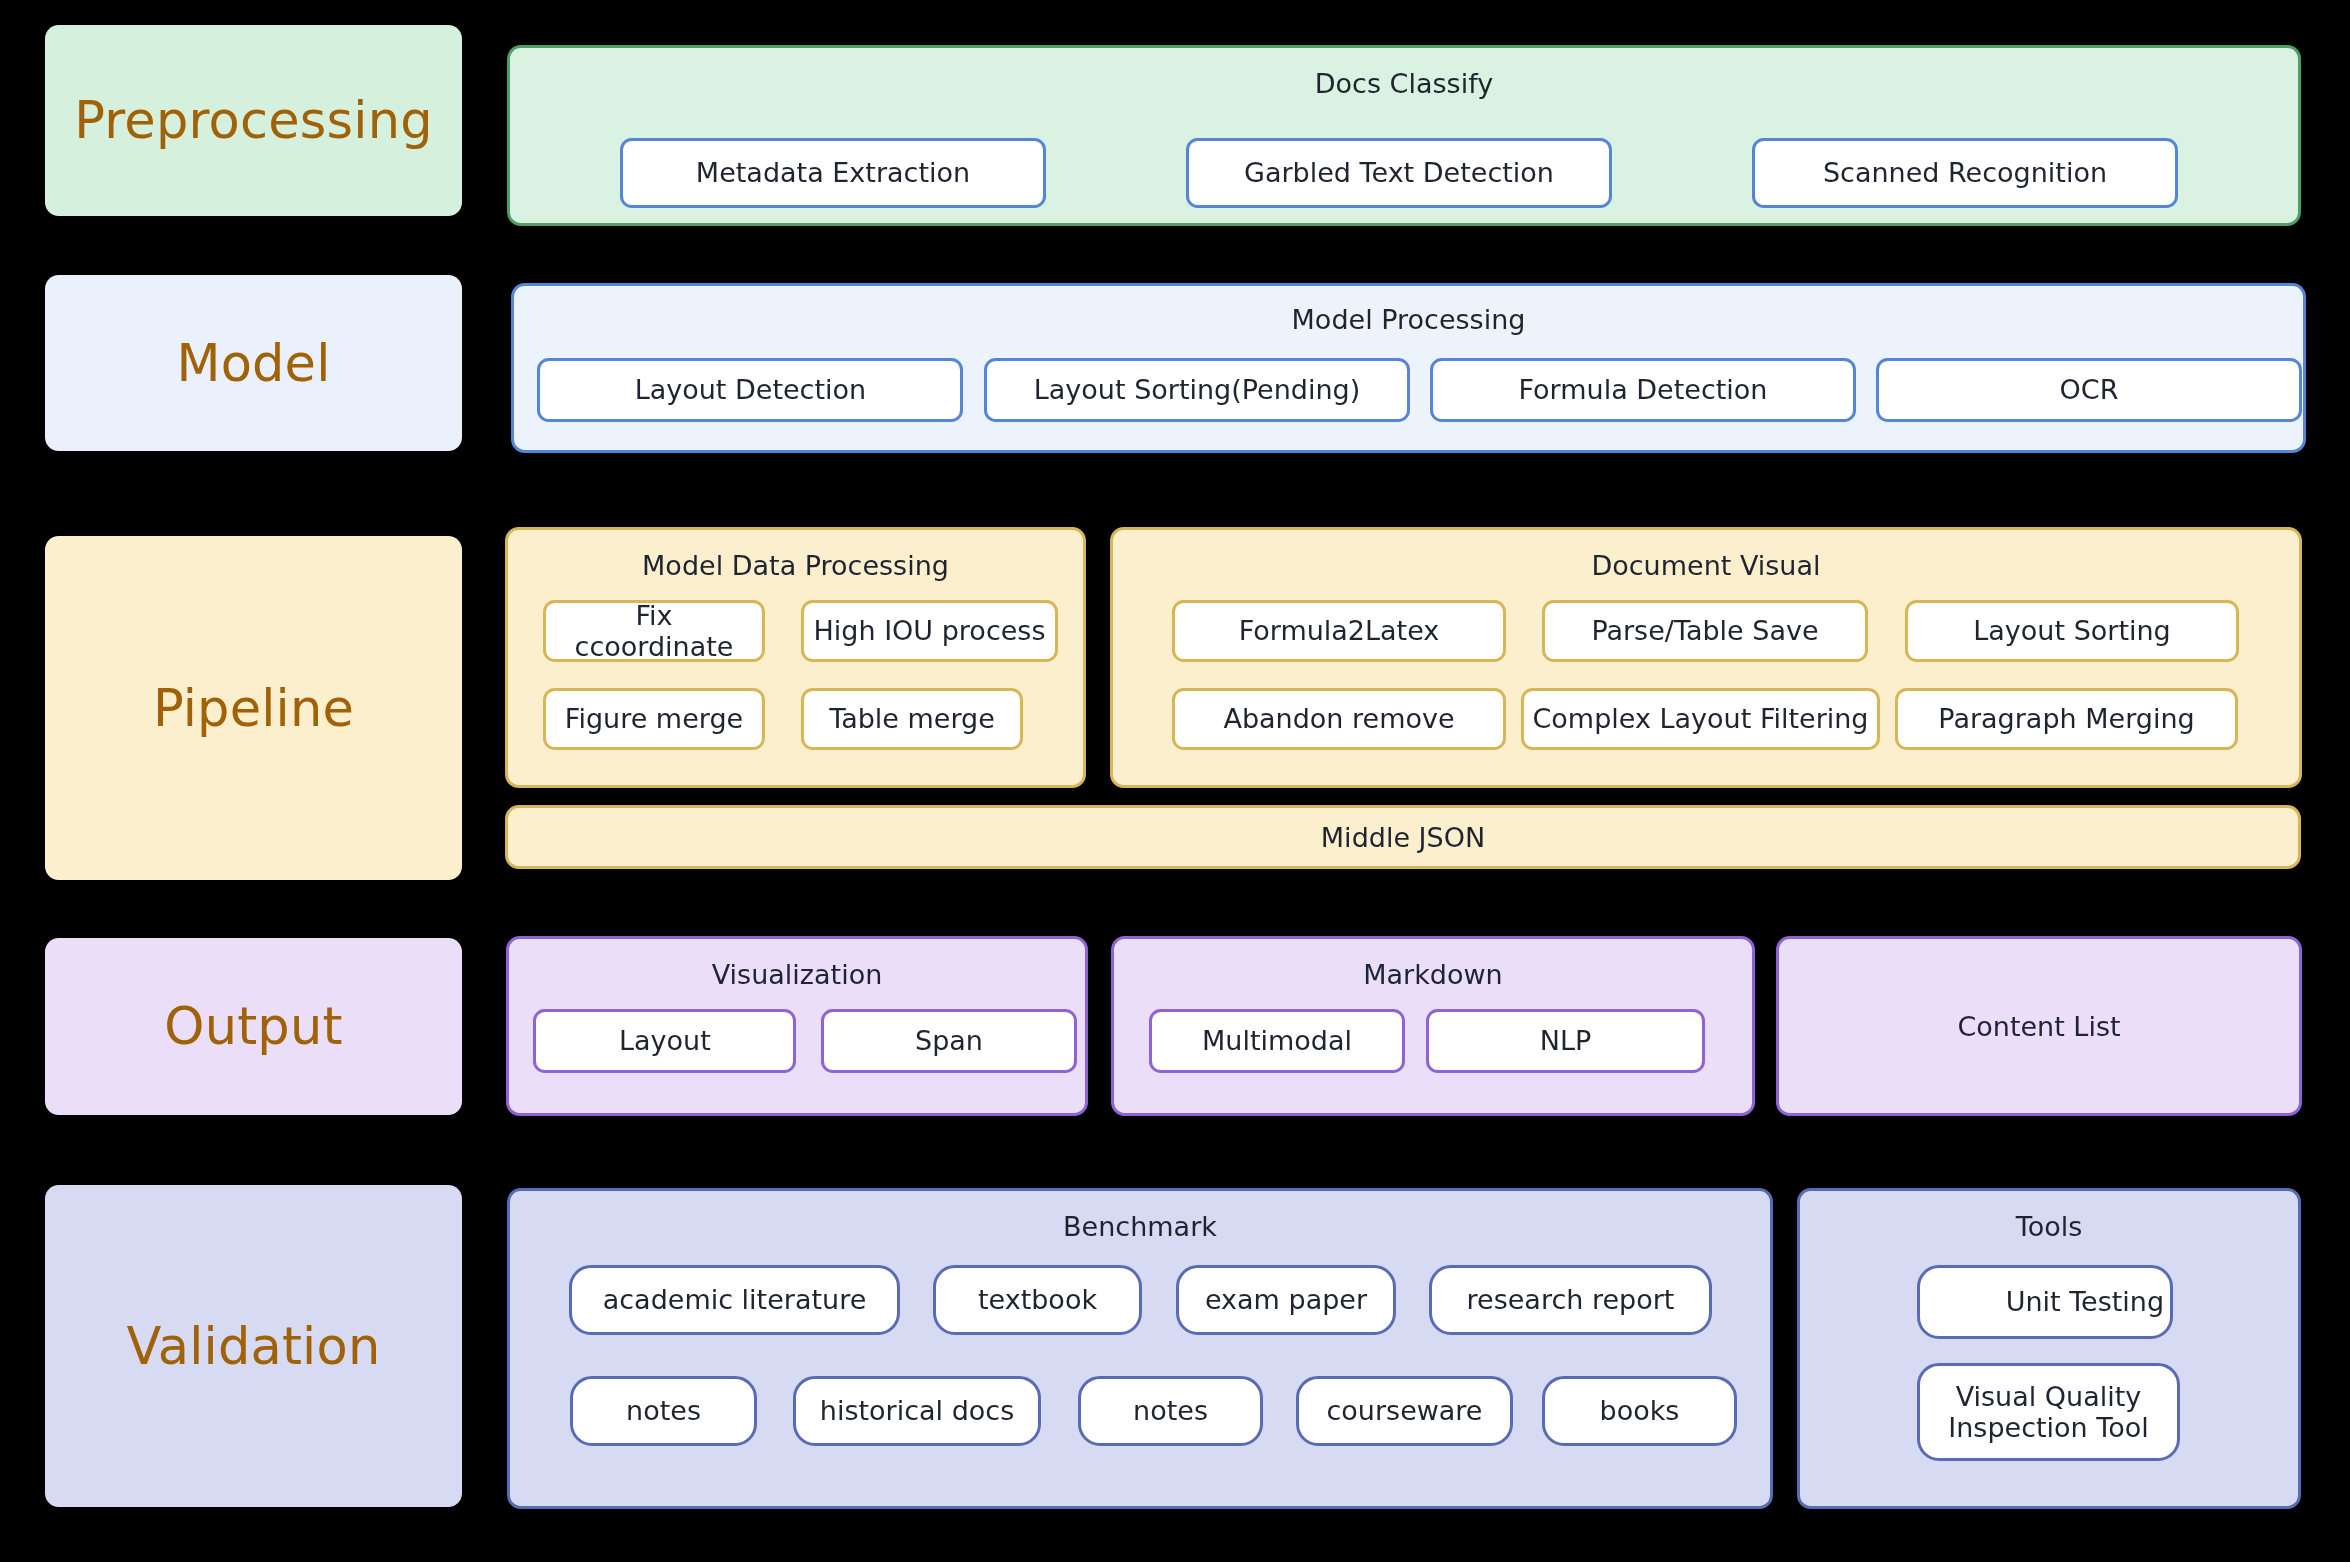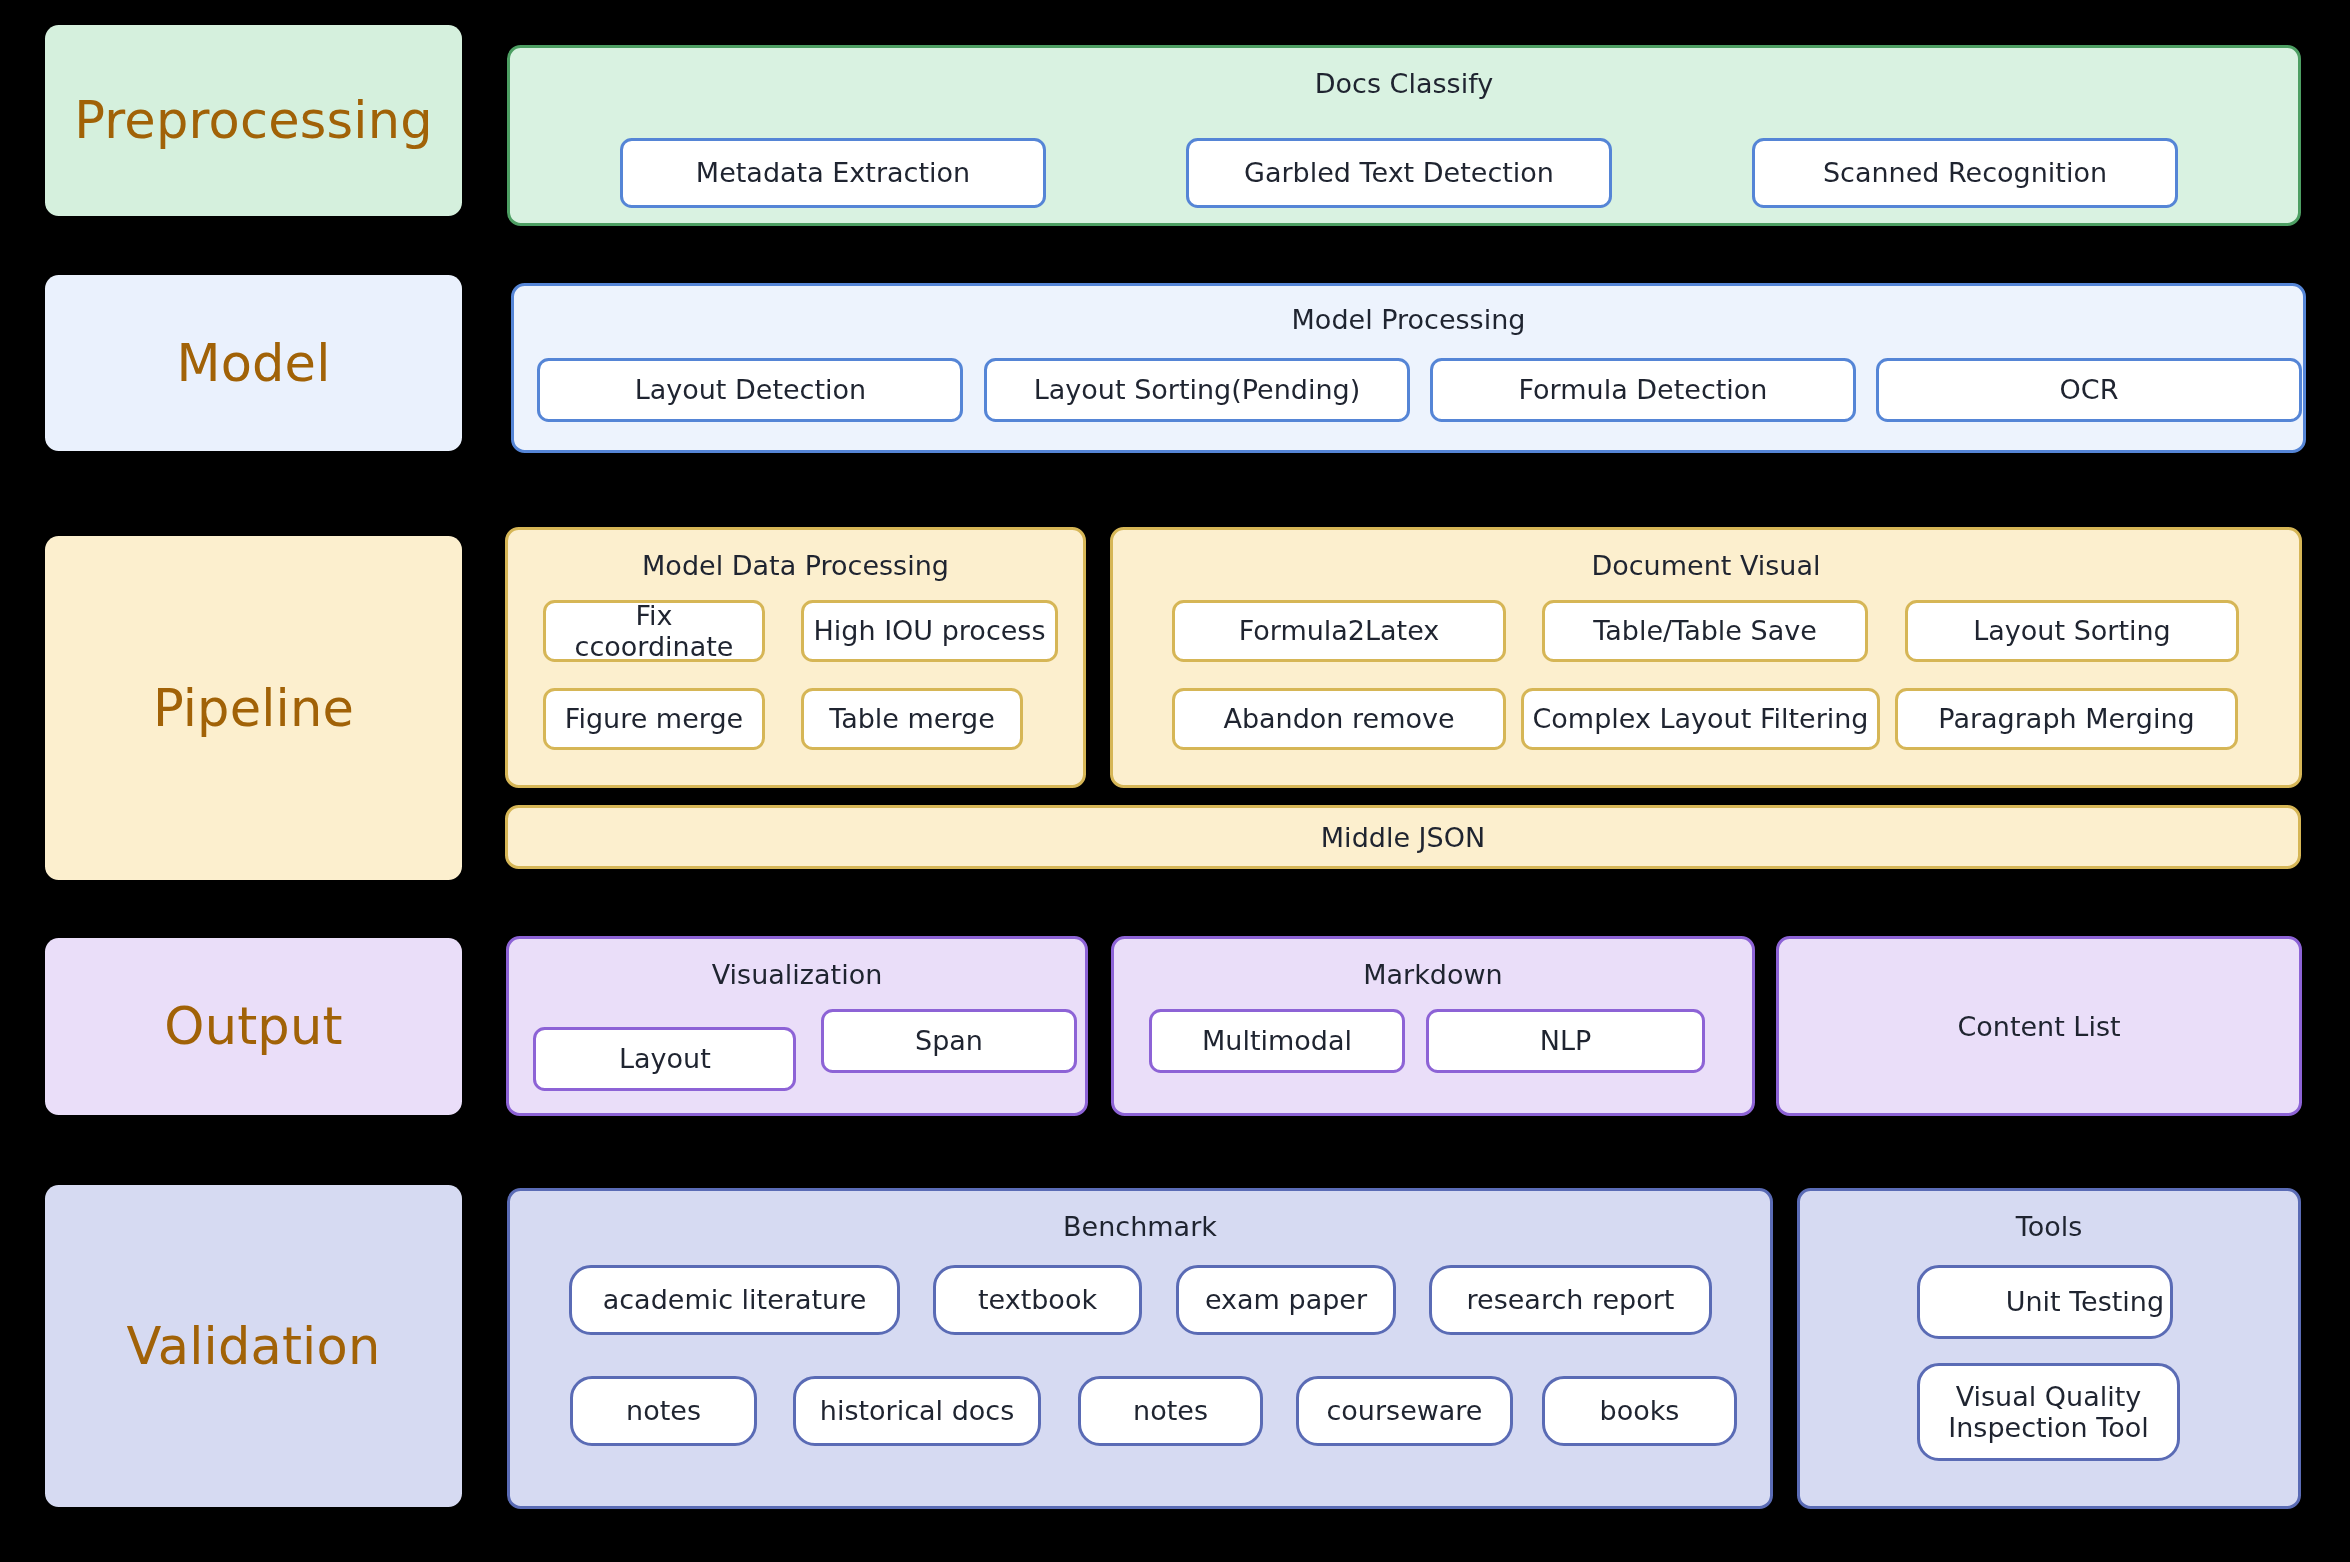--- a/index.html
+++ b/index.html
@@ -167,21 +167,21 @@
     </div>
   </div>
 
   <div class="abs group g-amber" style="left:1110px; top:527px; width:1192px; height:261px;">
     <div class="group-title" style="top:21.5px;">Document Visual</div>
 
     <div class="abs chip c-amber" style="left:59px; top:70px; width:334px; height:62px;">
       <span>Formula2Latex</span>
     </div>
     <div class="abs chip c-amber" style="left:429px; top:70px; width:326px; height:62px;">
-      <span>Table/Table Save</span>
+      <span>Parse/Table Save</span>
     </div>
     <div class="abs chip c-amber" style="left:792px; top:70px; width:334px; height:62px;">
       <span>Layout Sorting</span>
     </div>
     <div class="abs chip c-amber" style="left:59px; top:158px; width:334px; height:62px;">
       <span>Abandon remove</span>
     </div>
     <div class="abs chip c-amber" style="left:408px; top:158px; width:359px; height:62px;">
       <span>Complex Layout Filtering</span>
     </div>
@@ -194,21 +194,21 @@
     <span>Middle JSON</span>
   </div>
 
   <div class="abs stage stage-purple" style="left:45px; top:938px; width:417px; height:177px;">
     <span>Output</span>
   </div>
 
   <div class="abs group g-purple" style="left:506px; top:936px; width:582px; height:180px;">
     <div class="group-title" style="top:21.5px;">Visualization</div>
 
-    <div class="abs chip c-purple" style="left:24.4px; top:70px; width:263px; height:64px;margin-top:18px;">
+    <div class="abs chip c-purple" style="left:24.4px; top:70px; width:263px; height:64px;">
       <span>Layout</span>
     </div>
     <div class="abs chip c-purple" style="left:312px; top:70px; width:256px; height:64px;">
       <span>Span</span>
     </div>
   </div>
 
   <div class="abs group g-purple" style="left:1111px; top:936px; width:644px; height:180px;">
     <div class="group-title" style="top:21.5px;">Markdown</div>
 

